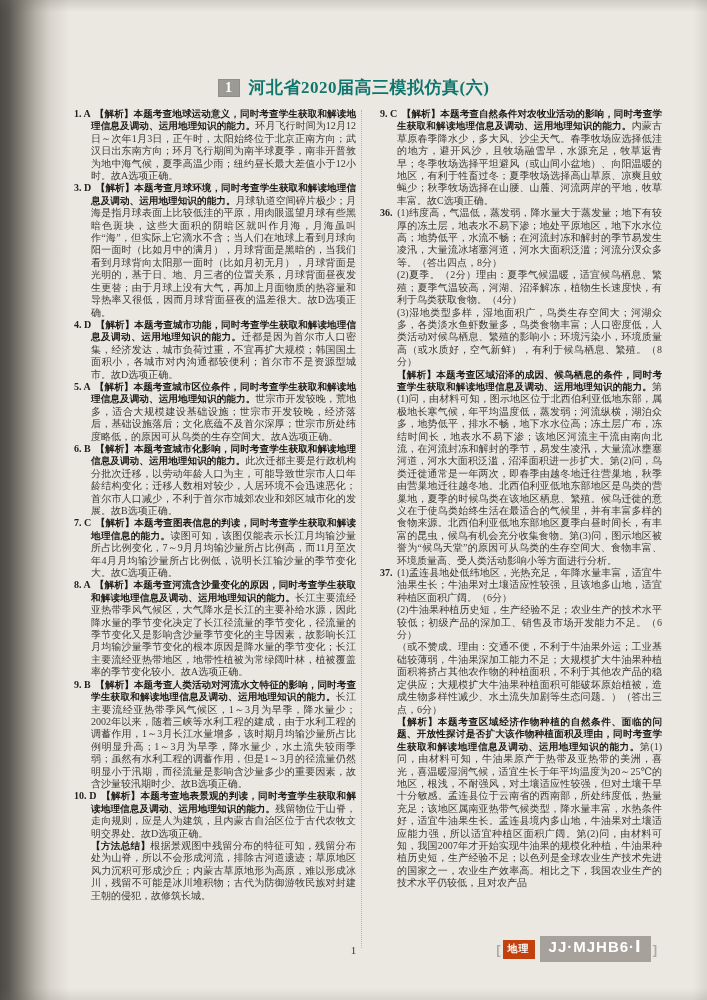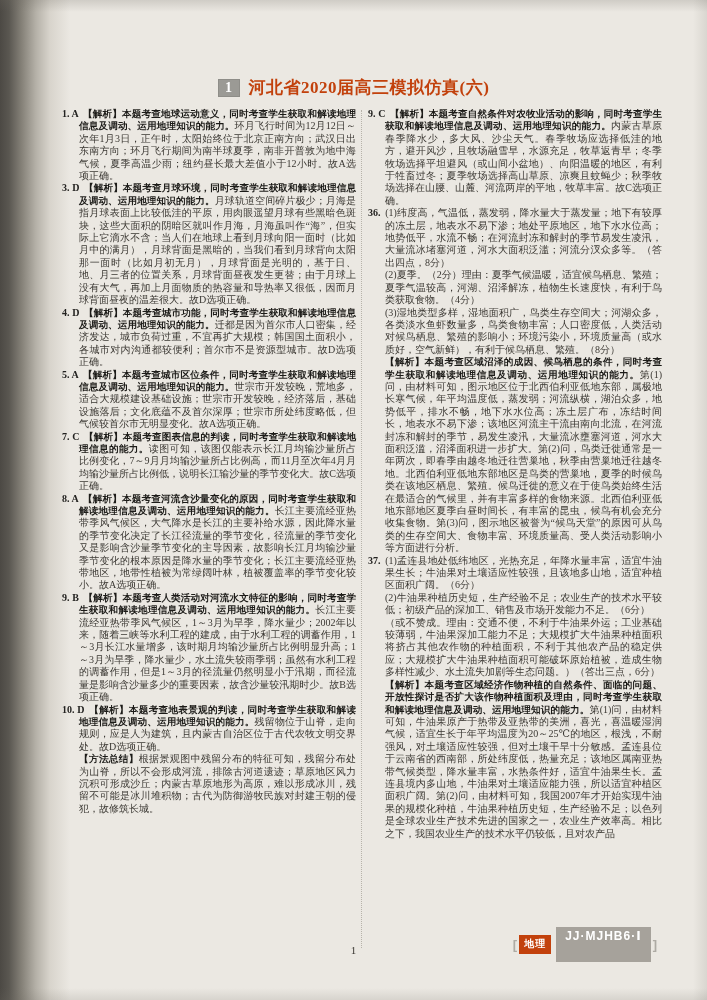--- a/index.html
+++ b/index.html
@@ -15,38 +15,38 @@
   .edge-top{position:absolute;top:0;left:0;right:0;height:12px;pointer-events:none;
     background:linear-gradient(180deg,rgba(110,106,98,.22),rgba(110,106,98,0));}
   .edge-right{position:absolute;top:0;right:0;bottom:0;width:14px;pointer-events:none;
     background:linear-gradient(270deg,rgba(110,106,98,.14),rgba(110,106,98,0));}
   .edge-bottom{position:absolute;left:0;right:0;bottom:0;height:12px;pointer-events:none;
     background:linear-gradient(0deg,rgba(110,106,98,.16),rgba(110,106,98,0));}
 
   .title-row{position:absolute;top:76px;left:0;right:0;display:flex;justify-content:center;align-items:center;gap:9px;}
   .title-badge{background:#9b9a95;color:#fff;font-weight:bold;font-size:14px;line-height:1;
     width:22px;height:18px;display:flex;align-items:center;justify-content:center;box-shadow:0 0 0 1px #8e8d88 inset;}
-  .title-text{font-size:17px;font-weight:bold;color:#c2410c;letter-spacing:.5px;}
+  .title-text{font-size:17px;font-weight:bold;color:#0f766e;letter-spacing:.5px;}
 
   .columns{position:absolute;top:108px;left:62px;width:600px;height:842px;display:flex;gap:12px;overflow:hidden;}
   .col{flex:1;min-width:0;}
   .divider{position:absolute;left:361px;top:110px;height:838px;width:0;border-left:1px dotted #b7b3aa;pointer-events:none;}
 
-  .item{font-size:10px;line-height:12.4px;text-align:justify;padding-left:17px;color:#3a3732;}
+  .item{font-size:10px;line-height:12.4px;text-align:justify;padding-left:17px;color:#3a3732;margin-left:12px;}
   .para{text-align:justify;}
   .para.first{text-indent:-17px;}
   .num{font-weight:bold;color:#232220;margin-right:2px;}
   .lead{font-weight:bold;color:#1c1b18;font-family:"Liberation Sans","DejaVu Sans",sans-serif;font-size:9.6px;}
 
   .page-num{position:absolute;left:0;right:0;bottom:44px;text-align:center;font-size:11px;color:#3a3732;}
 
   .footer-badge{position:absolute;right:48px;bottom:38px;display:flex;align-items:center;font-family:"Liberation Sans","DejaVu Sans",sans-serif;}
   .footer-bracket{color:#aeaba4;font-size:13px;font-weight:bold;margin:0 2px;}
   .footer-subject{background:#c2410c;color:#fff;font-size:10px;font-weight:bold;padding:2px 5px 3px;letter-spacing:1px;}
-  .footer-code{background:#a6a29b;color:#fff;font-size:12px;font-weight:bold;padding:2px 9px 19px;margin-left:5px;letter-spacing:1px;}
+  .footer-code{background:#a6a29b;color:#fff;font-size:15px;font-weight:bold;padding:2px 9px 6px;margin-left:5px;letter-spacing:1px;}
 </style>
 </head>
 <body>
 
 <div class="edge-left"></div>
 <div class="edge-top"></div>
 <div class="edge-right"></div>
 <div class="edge-bottom"></div>
 
 <div class="title-row">
@@ -59,21 +59,24 @@
       <div class="item">
         <div class="para first"><span class="num">1. A </span><b class="lead">【解析】本题考查地球运动意义，同时考查学生获取和解读地理信息及调动、运用地理知识的能力。</b><span>环月飞行时间为12月12日～次年1月3日，正午时，太阳始终位于北京正南方向；武汉日出东南方向；环月飞行期间为南半球夏季，南非开普敦为地中海气候，夏季高温少雨；纽约昼长最大差值小于12小时。故A选项正确。</span></div>
       </div>
       <div class="item">
         <div class="para first"><span class="num">3. D </span><b class="lead">【解析】本题考查月球环境，同时考查学生获取和解读地理信息及调动、运用地理知识的能力。</b><span>月球轨道空间碎片极少；月海是指月球表面上比较低洼的平原，用肉眼遥望月球有些黑暗色斑块，这些大面积的阴暗区就叫作月海，月海虽叫作“海”，但实际上它滴水不含；当人们在地球上看到月球向阳一面时（比如月中的满月），月球背面是黑暗的，当我们看到月球背向太阳那一面时（比如月初无月），月球背面是光明的，基于日、地、月三者的位置关系，月球背面昼夜发生更替；由于月球上没有大气，再加上月面物质的热容量和导热率又很低，因而月球背面昼夜的温差很大。故D选项正确。</span></div>
       </div>
       <div class="item">
         <div class="para first"><span class="num">4. D </span><b class="lead">【解析】本题考查城市功能，同时考查学生获取和解读地理信息及调动、运用地理知识的能力。</b><span>迁都是因为首尔市人口密集，经济发达，城市负荷过重，不宜再扩大规模；韩国国土面积小，各城市对内沟通都较便利；首尔市不是资源型城市。故D选项正确。</span></div>
       </div>
       <div class="item">
-        <div class="para first"><span class="num">5. A </span><b class="lead">【解析】本题考查城市区位条件，同时考查学生获取和解读地理信息及调动、运用地理知识的能力。</b><span>世宗市开发较晚，荒地多，适合大规模建设基础设施；世宗市开发较晚，经济落后，基础设施落后；文化底蕴不及首尔深厚；世宗市所处纬度略低，但气候较首尔市无明显变化。故A选项正确。</span></div>
+        <div class="para first"><span class="num">5. A </span><b class="lead">【解析】本题考查城市区位条件，同时考查学生获取和解读地理信息及调动、运用地理知识的能力。</b><span>世宗市开发较晚，荒地多，适合大规模建设基础设施；世宗市开发较晚，经济落后，基础设施落后；文化底蕴不及首尔深厚；世宗市所处纬度略低，的原因可从鸟类的生存空间大。故A选项正确。</span></div>
+      </div>
+      <div class="item">
+        <div class="para first"><span class="num">6. B </span><b class="lead">【解析】本题考查城市化影响，同时考查学生获取和解读地理信息及调动、运用地理知识的能力。</b><span>此次迁都主要是行政机构分批次迁移，以劳动年龄人口为主，可能导致世宗市人口年龄结构变化；迁移人数相对较少，人居环境不会迅速恶化；首尔市人口减少，不利于首尔市城郊农业和郊区城市化的发展。故B选项正确。</span></div>
       </div>
       <div class="item">
         <div class="para first"><span class="num">7. C </span><b class="lead">【解析】本题考查图表信息的判读，同时考查学生获取和解读地理信息的能力。</b><span>读图可知，该图仅能表示长江月均输沙量所占比例变化，7～9月月均输沙量所占比例高，而11月至次年4月月均输沙量所占比例低，说明长江输沙量的季节变化大。故C选项正确。</span></div>
       </div>
       <div class="item">
         <div class="para first"><span class="num">8. A </span><b class="lead">【解析】本题考查河流含沙量变化的原因，同时考查学生获取和解读地理信息及调动、运用地理知识的能力。</b><span>长江主要流经亚热带季风气候区，大气降水是长江的主要补给水源，因此降水量的季节变化决定了长江径流量的季节变化，径流量的季节变化又是影响含沙量季节变化的主导因素，故影响长江月均输沙量季节变化的根本原因是降水量的季节变化；长江主要流经亚热带地区，地带性植被为常绿阔叶林，植被覆盖率的季节变化较小。故A选项正确。</span></div>
       </div>
       <div class="item">
         <div class="para first"><span class="num">9. B </span><b class="lead">【解析】本题考查人类活动对河流水文特征的影响，同时考查学生获取和解读地理信息及调动、运用地理知识的能力。</b><span>长江主要流经亚热带季风气候区，1～3月为旱季，降水量少；2002年以来，随着三峡等水利工程的建成，由于水利工程的调蓄作用，1～3月长江水量增多，该时期月均输沙量所占比例明显升高；1～3月为旱季，降水量少，水土流失较雨季弱；虽然有水利工程的调蓄作用，但是1～3月的径流量仍然明显小于汛期，而径流量是影响含沙量多少的重要因素，故含沙量较汛期时少。故B选项正确。</span></div>
       </div>

